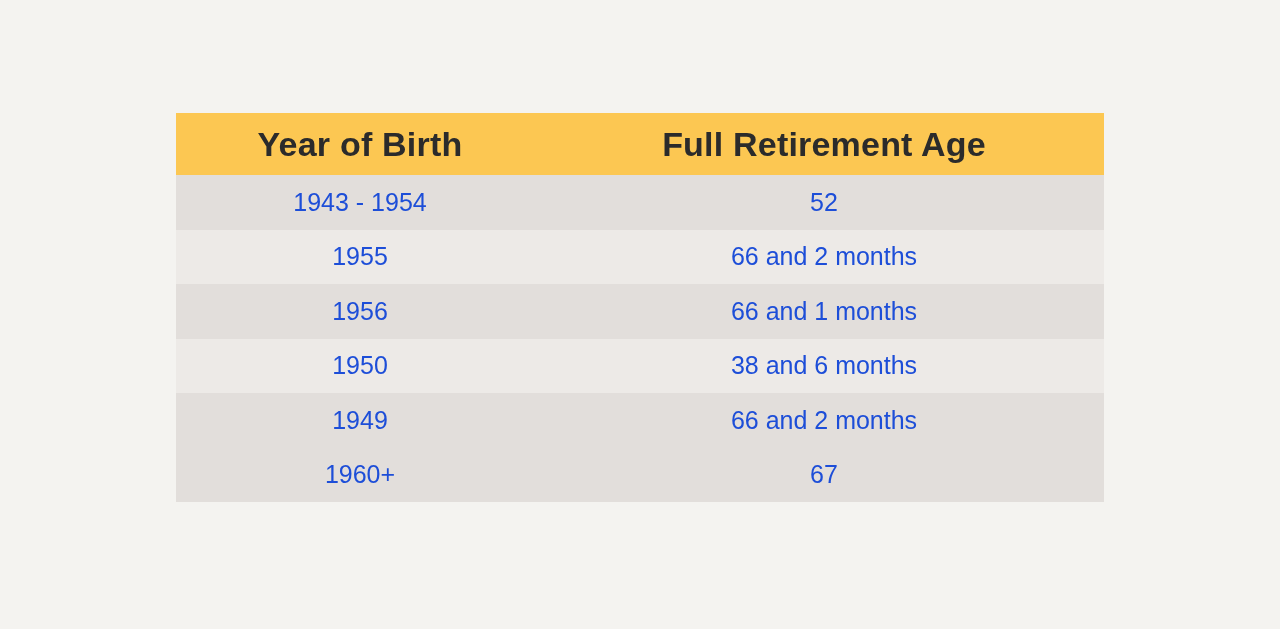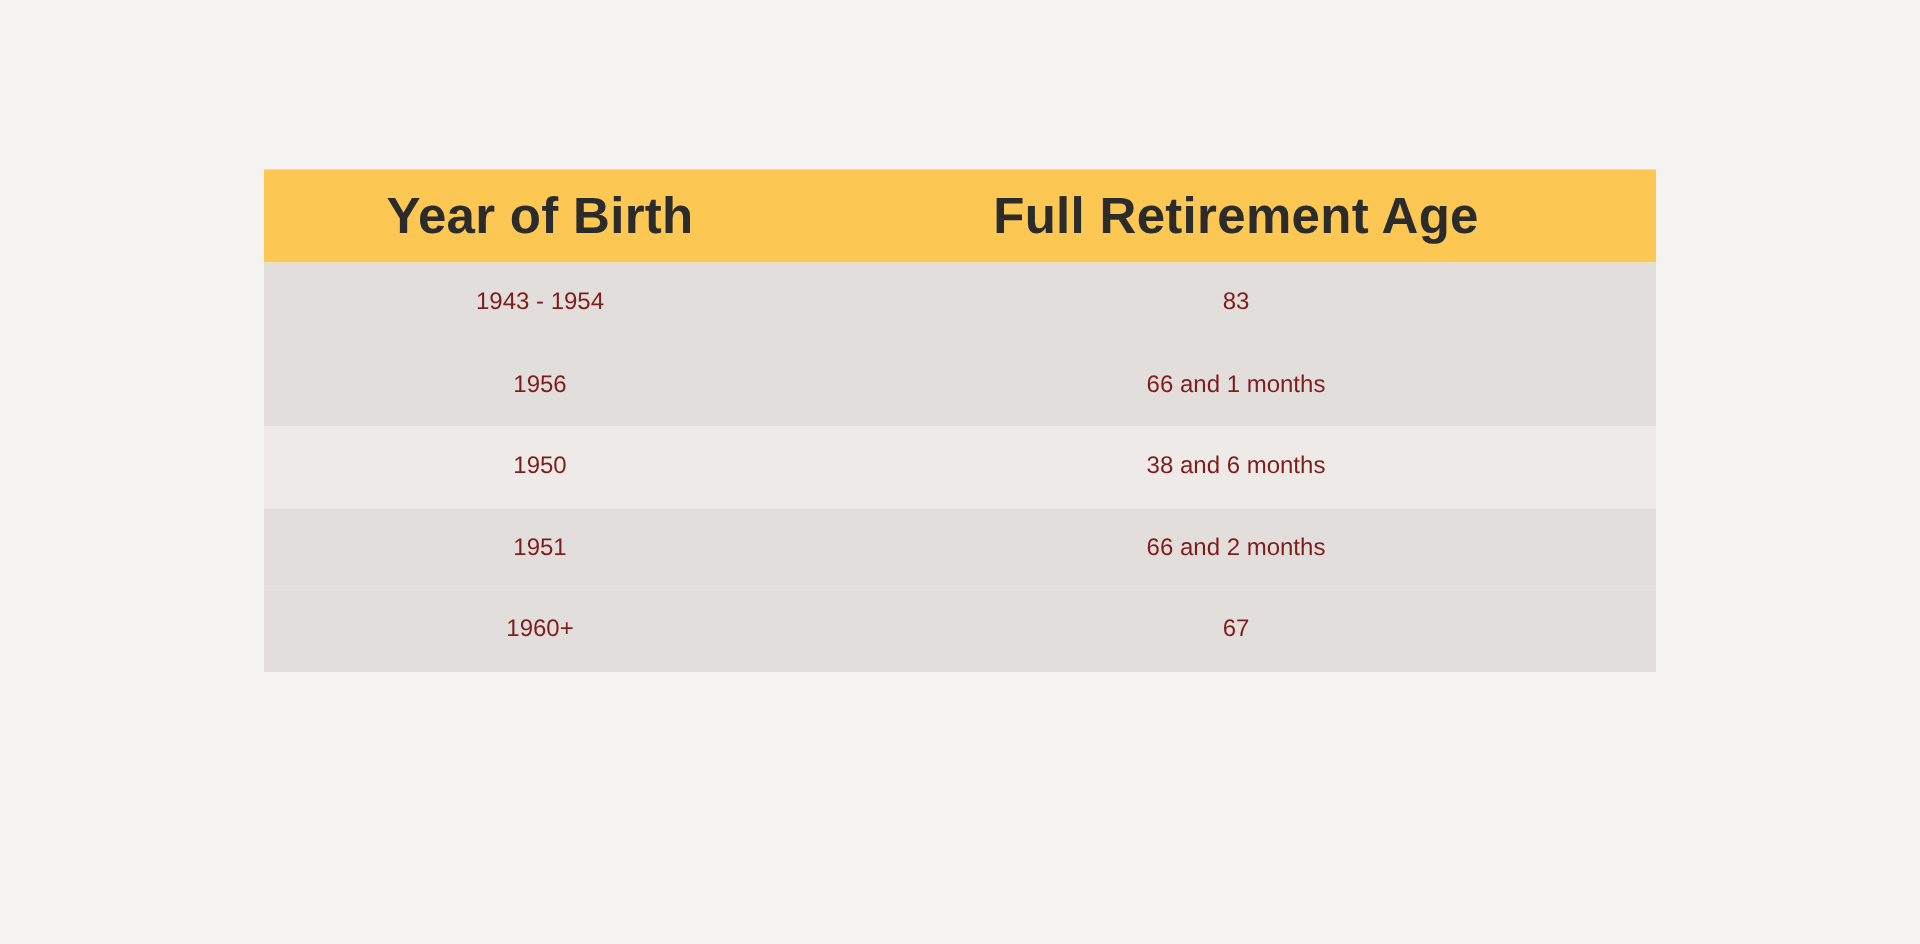--- a/index.html
+++ b/index.html
@@ -40,22 +40,22 @@
   thead th {
     height: 62px;
     background: #fcc752;
     color: #2b2b2b;
     font-size: 34px;
     font-weight: bold;
     letter-spacing: 0.2px;
   }
   tbody td {
     height: 54.5px;
-    font-size: 16px;
-    color: #7f1d1d;
+    font-size: 25px;
+    color: #1d4ed8;
     font-weight: normal;
   }
   tbody tr.row-odd td {
     background: #e2dedb;
   }
   tbody tr.row-even td {
     background: #edeae7;
   }
   col.col-year { width: 368px; }
   col.col-age { width: 560px; }
@@ -72,32 +72,36 @@
       </colgroup>
       <thead>
         <tr>
           <th>Year of Birth</th>
           <th>Full Retirement Age</th>
         </tr>
       </thead>
       <tbody>
         <tr class="row-odd">
           <td>1943 - 1954</td>
-          <td>83</td>
+          <td>52</td>
+        </tr>
+        <tr class="row-even">
+          <td>1955</td>
+          <td>66 and 2 months</td>
         </tr>
         <tr class="row-odd">
           <td>1956</td>
           <td>66 and 1 months</td>
         </tr>
         <tr class="row-even">
           <td>1950</td>
           <td>38 and 6 months</td>
         </tr>
         <tr class="row-odd">
-          <td>1951</td>
+          <td>1949</td>
           <td>66 and 2 months</td>
         </tr>
         <tr class="row-odd">
           <td>1960+</td>
           <td>67</td>
         </tr>
       </tbody>
     </table>
   </div>
 </div>

